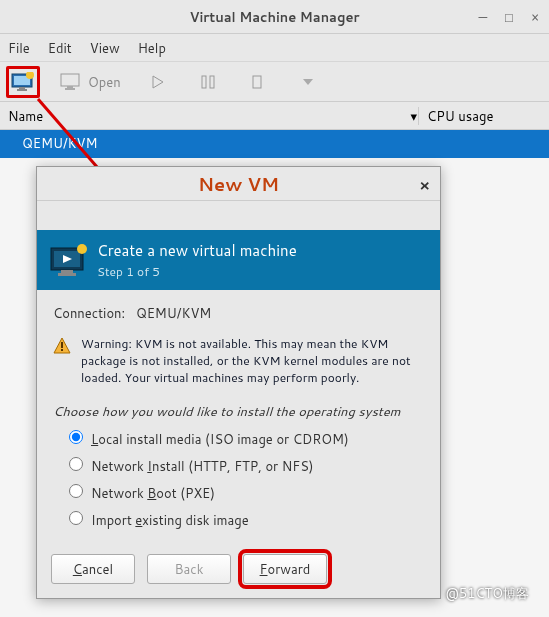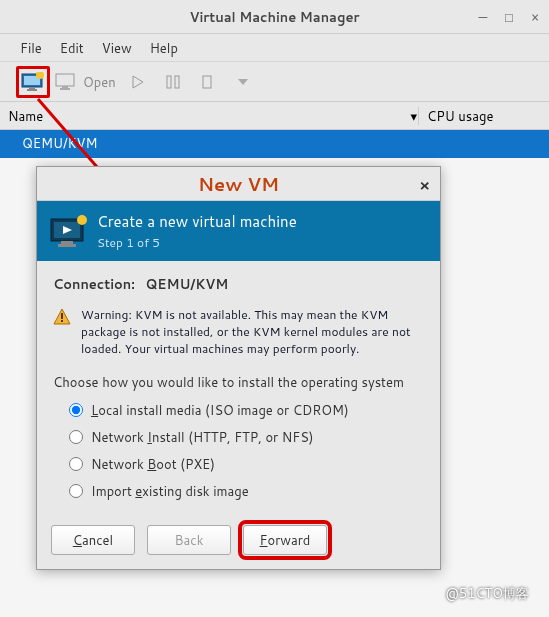--- a/index.html
+++ b/index.html
@@ -5,56 +5,56 @@
 * { box-sizing: border-box; margin: 0; padding: 0; font-family: "Segoe UI", Cantarell, Arial, sans-serif; }
 body { width: 549px; height: 617px; background: #f5f5f5; position: relative; overflow: hidden; }
 
 
 .main-window { width: 549px; background: #e8e8e8; }
 .titlebar { height: 34px; display: flex; align-items: center; justify-content: center; position: relative; background: #e8e8e8; border-bottom: 1px solid #ccc; }
 .titlebar .title { font-size: 13px; color: #444; font-weight: 600; }
 .titlebar .win-ctrls { position: absolute; right: 6px; top: 0; height: 34px; display: flex; align-items: center; gap: 10px; color: #666; font-size: 13px; }
 .win-ctrls span { width: 16px; text-align: center; cursor: default; }
 
-.menubar { height: 28px; display: flex; align-items: center; gap: 18px; padding: 0 20px; background: #e8e8e8; font-size: 13px; color: #333; border-bottom: 1px solid #d6d6d6; }
+.menubar { height: 28px; display: flex; align-items: center; gap: 18px; padding: 0 8px; background: #e8e8e8; font-size: 13px; color: #333; border-bottom: 1px solid #d6d6d6; }
 .menubar span { cursor: default; }
 
-.toolbar { height: 40px; display: flex; align-items: center; gap: 1px; padding: 4px 16px; background: #e8e8e8; border-bottom: 1px solid #ccc; }
+.toolbar { height: 40px; display: flex; align-items: center; gap: 16px; padding: 4px 6px; background: #e8e8e8; border-bottom: 1px solid #ccc; }
 .tbtn { width: 34px; height: 32px; display: flex; align-items: center; justify-content: center; border: 1px solid transparent; border-radius: 2px; }
 .tbtn.highlight { border: 3px solid #d90000; }
 .open-grp { display: flex; align-items: center; gap: 6px; color: #888; font-size: 13px; padding: 0 4px; }
 .tool-icon svg { display: block; }
 
 .col-header { height: 28px; display: flex; align-items: center; background: #e8e8e8; border-bottom: 1px solid #ccc; font-size: 13px; }
 .col-header .col-name { flex: 1; padding-left: 8px; display: flex; align-items: center; justify-content: space-between; padding-right: 1px; border-right: 1px solid #ccc; }
 .col-header .col-cpu { width: 130px; padding-left: 8px; }
 
 .row-sel { background: #1174c8; color: #fff; font-size: 13px; padding: 4px 10px 6px 22px; }
 
 
 .arrow { position: absolute; left: 30px; top: 95px; pointer-events: none; }
 
 
 .dialog { position: absolute; left: 36px; top: 166px; width: 405px; background: #e8e8e8; border: 1px solid #999; box-shadow: 0 2px 12px rgba(0,0,0,.3); }
 .dlg-title { height: 34px; display: flex; align-items: center; justify-content: center; position: relative; border-bottom: 1px solid #ccc; }
 .dlg-title .t { font-size: 18px; font-weight: 600; color: #c2410c; }
 .dlg-title .xbtn { position: absolute; right: 10px; top: 8px; font-size: 15px; font-weight: bold; color: #333; cursor: pointer; }
 
-.dlg-banner { background: #0a74a8; color: #fff; padding: 10px 12px; display: flex; align-items: center; gap: 12px; }
+.dlg-banner { background: #0a74a8; color: #fff; padding: 10px 12px; display: flex; align-items: center; gap: 12px; margin-top: 29px; }
 .banner-icon { width: 36px; height: 32px; position: relative; }
 .banner-text .line1 { font-size: 15px; }
 .banner-text .line2 { font-size: 12px; color: #cfe5ef; margin-top: 2px; }
 
 .dlg-body { padding: 14px 16px 6px 16px; font-size: 13px; color: #333; }
-.conn { margin-bottom: 14px; font-weight: bold; }
+.conn { margin-bottom: 14px; }
 .warn { display: flex; gap: 10px; margin-bottom: 16px; font-size: 12px; color: #0f172a; line-height: 1.4; }
 .warn-icon { flex-shrink: 0; margin-top: 1px; }
-.choose { margin-bottom: 10px; }
+.choose { margin-bottom: 10px; font-style: italic; }
 .opts { padding-left: 16px; }
-.opt { display: flex; align-items: center; gap: 8px; margin: 9px 0; font-size: 13px; }
+.opt { display: flex; gap: 8px; margin: 9px 0; font-size: 13px; }
 .opt input[type=radio] { width: 14px; height: 14px; }
 .opt .ul { text-decoration: underline; }
 
 .dlg-buttons { display: flex; justify-content: flex-start; gap: 12px; padding: 10px 14px 14px; }
 .btn { min-width: 84px; height: 30px; background: linear-gradient(#fff,#eee); border: 1px solid #aaa; border-radius: 3px; font-size: 13px; color: #333; display: flex; align-items: center; justify-content: center; cursor: pointer; }
 .btn.disabled { color: #999; }
 .btn.fwd-hl { outline: 4px solid #d90000; outline-offset: 1px; }
 .btn .ul { text-decoration: underline; }
 
 .watermark { position: absolute; right: 20px; bottom: 14px; color: #fff; font-size: 13px; text-shadow: 0 0 3px #000; }

